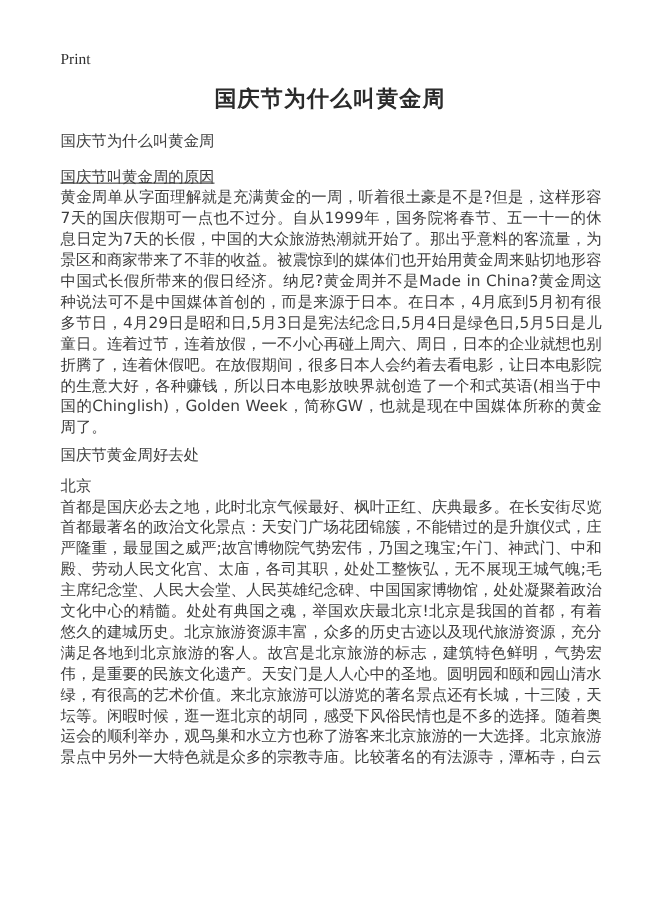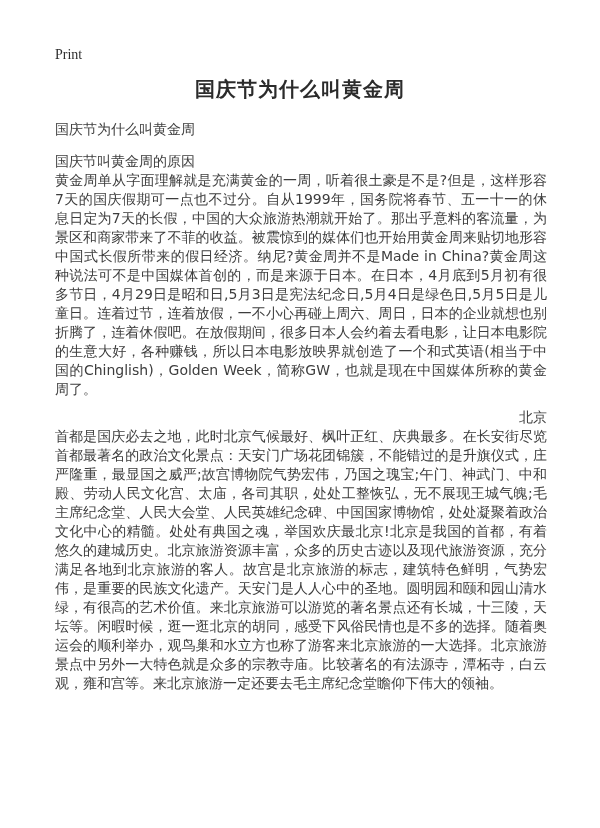--- a/index.html
+++ b/index.html
@@ -52,43 +52,44 @@
     font-size: 14px;
     font-weight: normal;
   }
   p.para {
     margin: 0;
     text-align: justify;
     text-justify: inter-ideograph;
   }
   .para-intro   { margin-top: 9px; }
   .sec-heading  { margin: 0; font-size: 14px; font-weight: normal; }
-  .sec-heading-reason { margin-top: 13px; }
+  .sec-heading-reason { margin-top: 13px; text-decoration: underline; }
   .para-reason  { margin-top: 8px; }
   .sec-heading-places { margin-top: 6px; }
-  .sub-heading  { margin: 0; margin-top: 9px; font-size: 14px; font-weight: normal; text-align: right; }
+  .sub-heading  { margin: 0; margin-top: 9px; font-size: 14px; font-weight: normal; }
   .para-beijing { margin-top: 15px; }
 </style>
 </head>
 <body>
 
 <div class="page">
 
   <a class="print-link">Print</a>
 
   <h1 class="doc-title">国庆节为什么叫黄金周</h1>
 
   <div class="content">
 
     <h2 class="subtitle">国庆节为什么叫黄金周</h2>
 
 
     <h3 class="sec-heading sec-heading-reason">国庆节叫黄金周的原因</h3>
 
     <p class="para para-reason">黄金周单从字面理解就是充满黄金的一周，听着很土豪是不是?但是，这样形容7天的国庆假期可一点也不过分。自从1999年，国务院将春节、五一十一的休息日定为7天的长假，中国的大众旅游热潮就开始了。那出乎意料的客流量，为景区和商家带来了不菲的收益。被震惊到的媒体们也开始用黄金周来贴切地形容中国式长假所带来的假日经济。纳尼?黄金周并不是Made in China?黄金周这种说法可不是中国媒体首创的，而是来源于日本。在日本，4月底到5月初有很多节日，4月29日是昭和日,5月3日是宪法纪念日,5月4日是绿色日,5月5日是儿童日。连着过节，连着放假，一不小心再碰上周六、周日，日本的企业就想也别折腾了，连着休假吧。在放假期间，很多日本人会约着去看电影，让日本电影院的生意大好，各种赚钱，所以日本电影放映界就创造了一个和式英语(相当于中国的Chinglish)，Golden Week，简称GW，也就是现在中国媒体所称的黄金周了。</p>
 
+    <h3 class="sec-heading sec-heading-places">国庆节黄金周好去处</h3>
 
     <h4 class="sub-heading">北京</h4>
 
     <p class="para para-beijing">首都是国庆必去之地，此时北京气候最好、枫叶正红、庆典最多。在长安街尽览首都最著名的政治文化景点：天安门广场花团锦簇，不能错过的是升旗仪式，庄严隆重，最显国之威严;故宫博物院气势宏伟，乃国之瑰宝;午门、神武门、中和殿、劳动人民文化宫、太庙，各司其职，处处工整恢弘，无不展现王城气魄;毛主席纪念堂、人民大会堂、人民英雄纪念碑、中国国家博物馆，处处凝聚着政治文化中心的精髓。处处有典国之魂，举国欢庆最北京!北京是我国的首都，有着悠久的建城历史。北京旅游资源丰富，众多的历史古迹以及现代旅游资源，充分满足各地到北京旅游的客人。故宫是北京旅游的标志，建筑特色鲜明，气势宏伟，是重要的民族文化遗产。天安门是人人心中的圣地。圆明园和颐和园山清水绿，有很高的艺术价值。来北京旅游可以游览的著名景点还有长城，十三陵，天坛等。闲暇时候，逛一逛北京的胡同，感受下风俗民情也是不多的选择。随着奥运会的顺利举办，观鸟巢和水立方也称了游客来北京旅游的一大选择。北京旅游景点中另外一大特色就是众多的宗教寺庙。比较著名的有法源寺，潭柘寺，白云观，雍和宫等。来北京旅游一定还要去毛主席纪念堂瞻仰下伟大的领袖。</p>
 
   </div>
 </div>
 
 </body></html>

